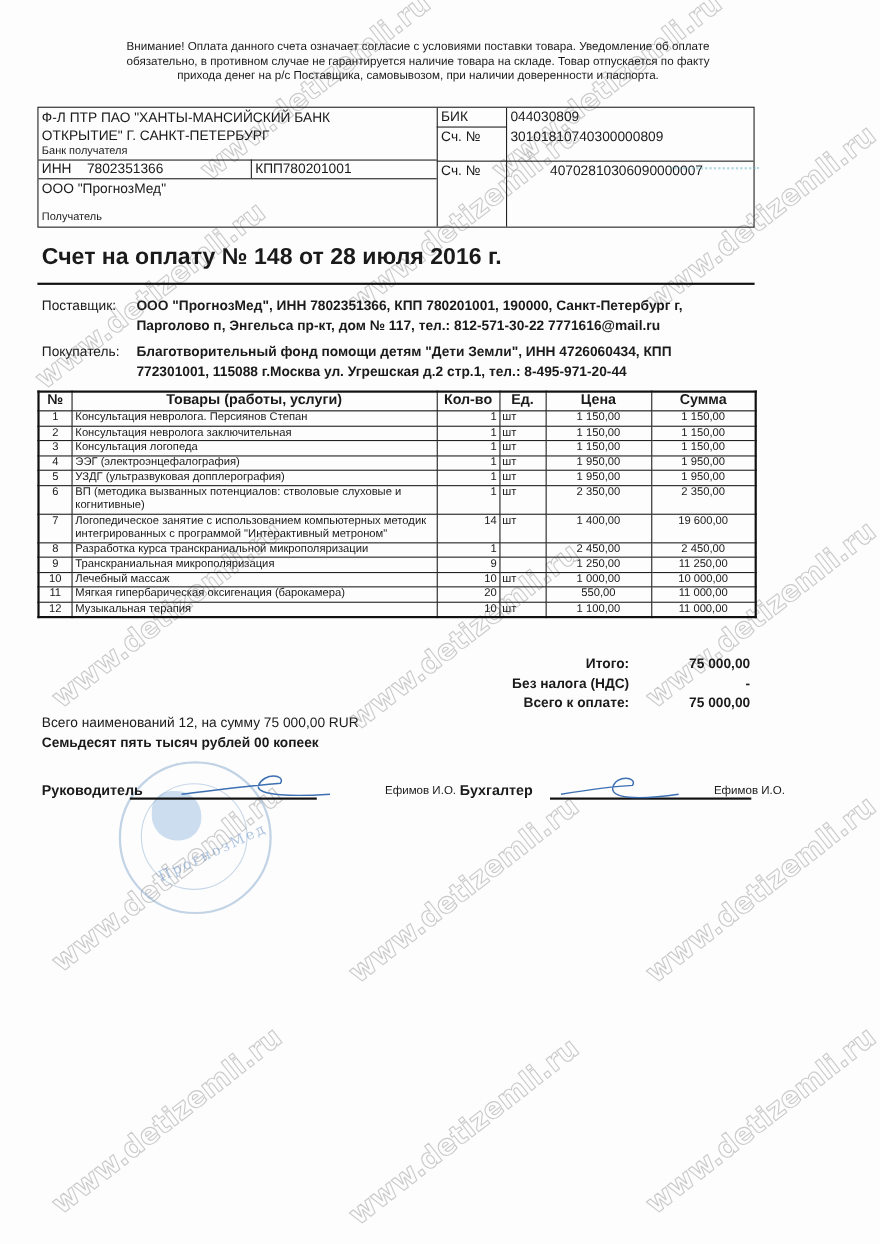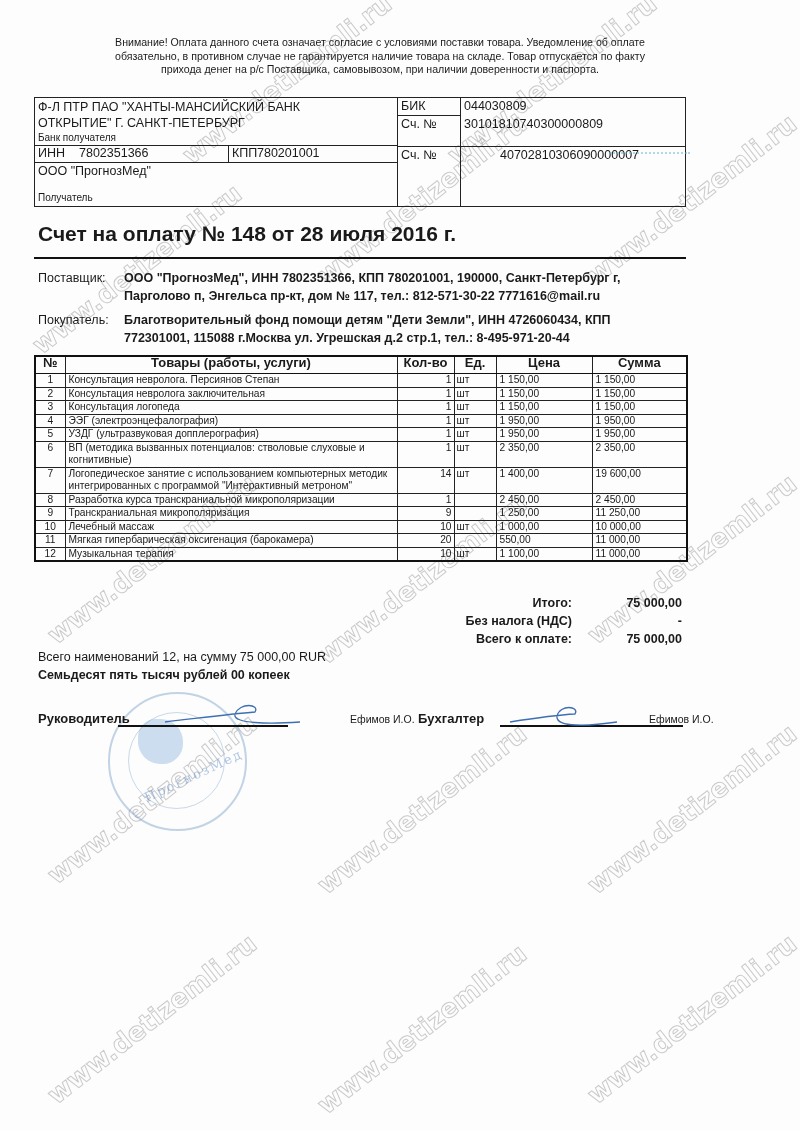--- a/index.html
+++ b/index.html
@@ -33,21 +33,21 @@
   
   table.items {
     position: absolute; left: 34px; top: 355px; width: 652px;
     border-collapse: collapse; border: 2px solid #111; table-layout: fixed;
   }
   table.items th, table.items td {
     border: 1px solid #222; font-size: 10.2px; padding: 0 3px; line-height: 12.5px; vertical-align: top;
   }
   table.items th { font-size: 13px; font-weight: bold; height: 16px; border-bottom: 1.5px solid #111; }
   table.items td.c { text-align: center; }
-  table.items td.r { text-align: left; }
+  table.items td.r { text-align: center; }
   table.items td.q { text-align: right; padding-right: 2px; }
   table.items td.u { text-align: left; padding-left: 2px; }
 
   .totals { position: absolute; left: 430px; top: 596px; width: 256px; font-size: 12.5px; font-weight: bold; }
   .totals .row { position: relative; height: 18px; }
   .totals .tl { position: absolute; right: 114px; top: 0; }
   .totals .tv { position: absolute; right: 4px; top: 0; }
 
   .summary1 { position: absolute; left: 38px; top: 650px; font-size: 12.5px; }
   .summary2 { position: absolute; left: 38px; top: 668px; font-size: 12.5px; font-weight: bold; }

